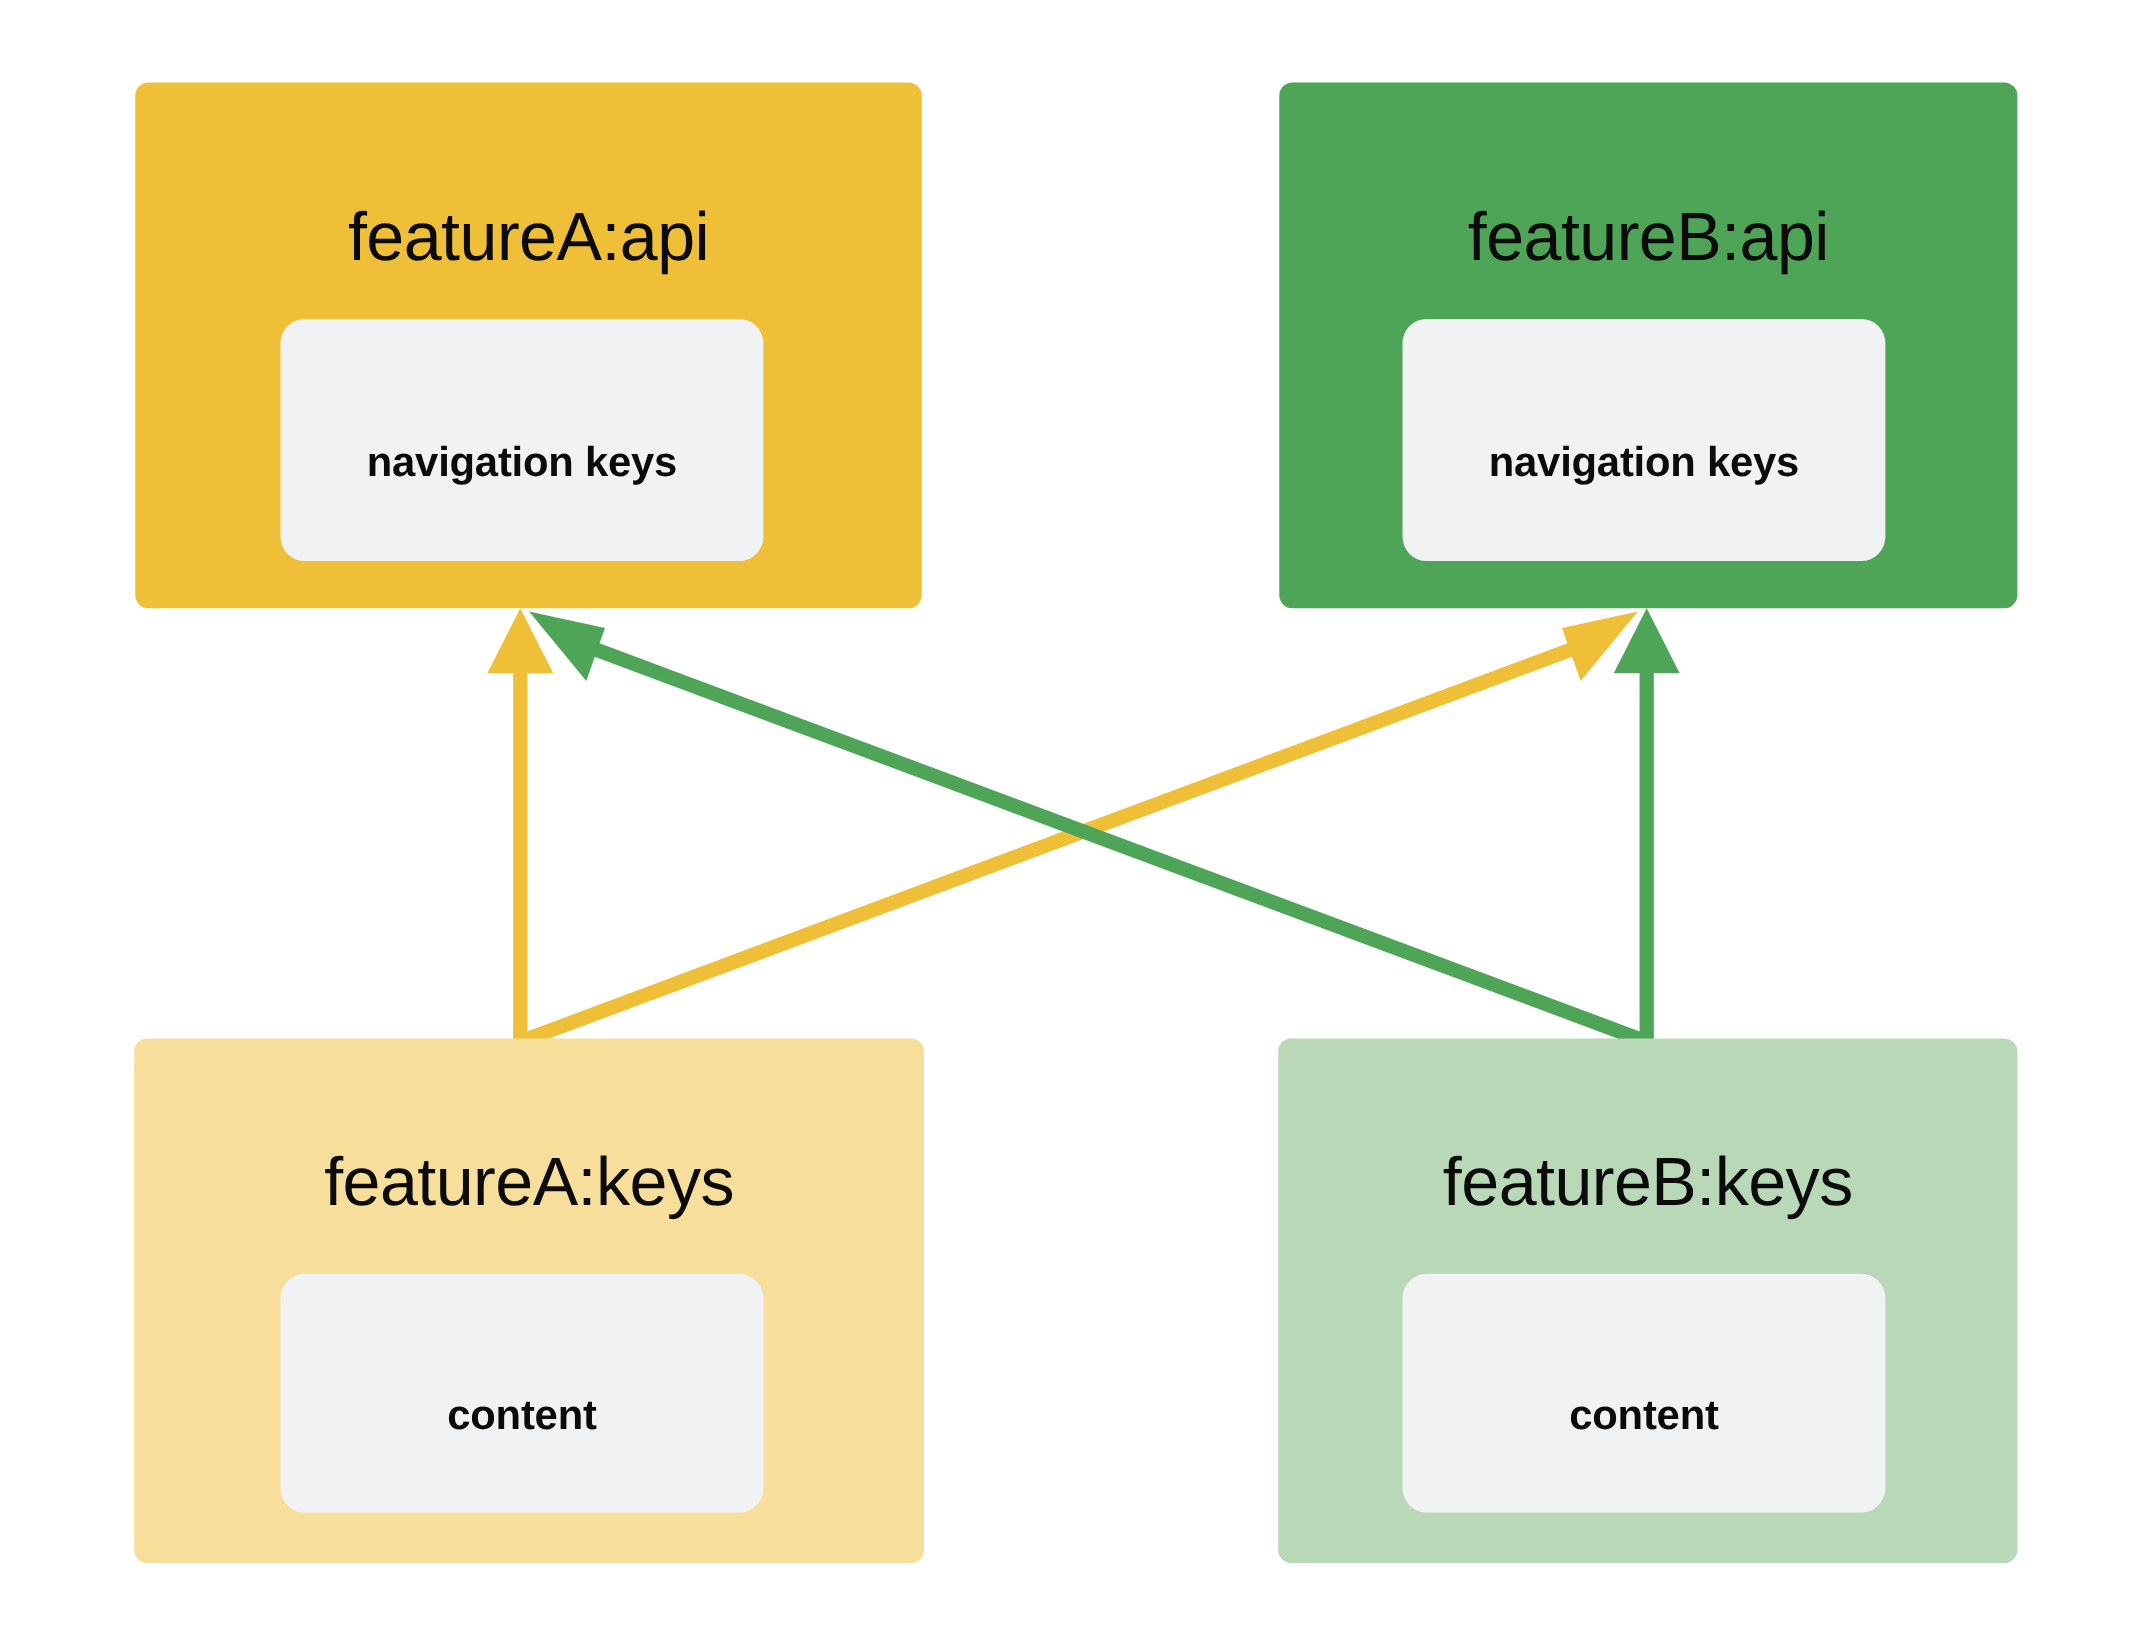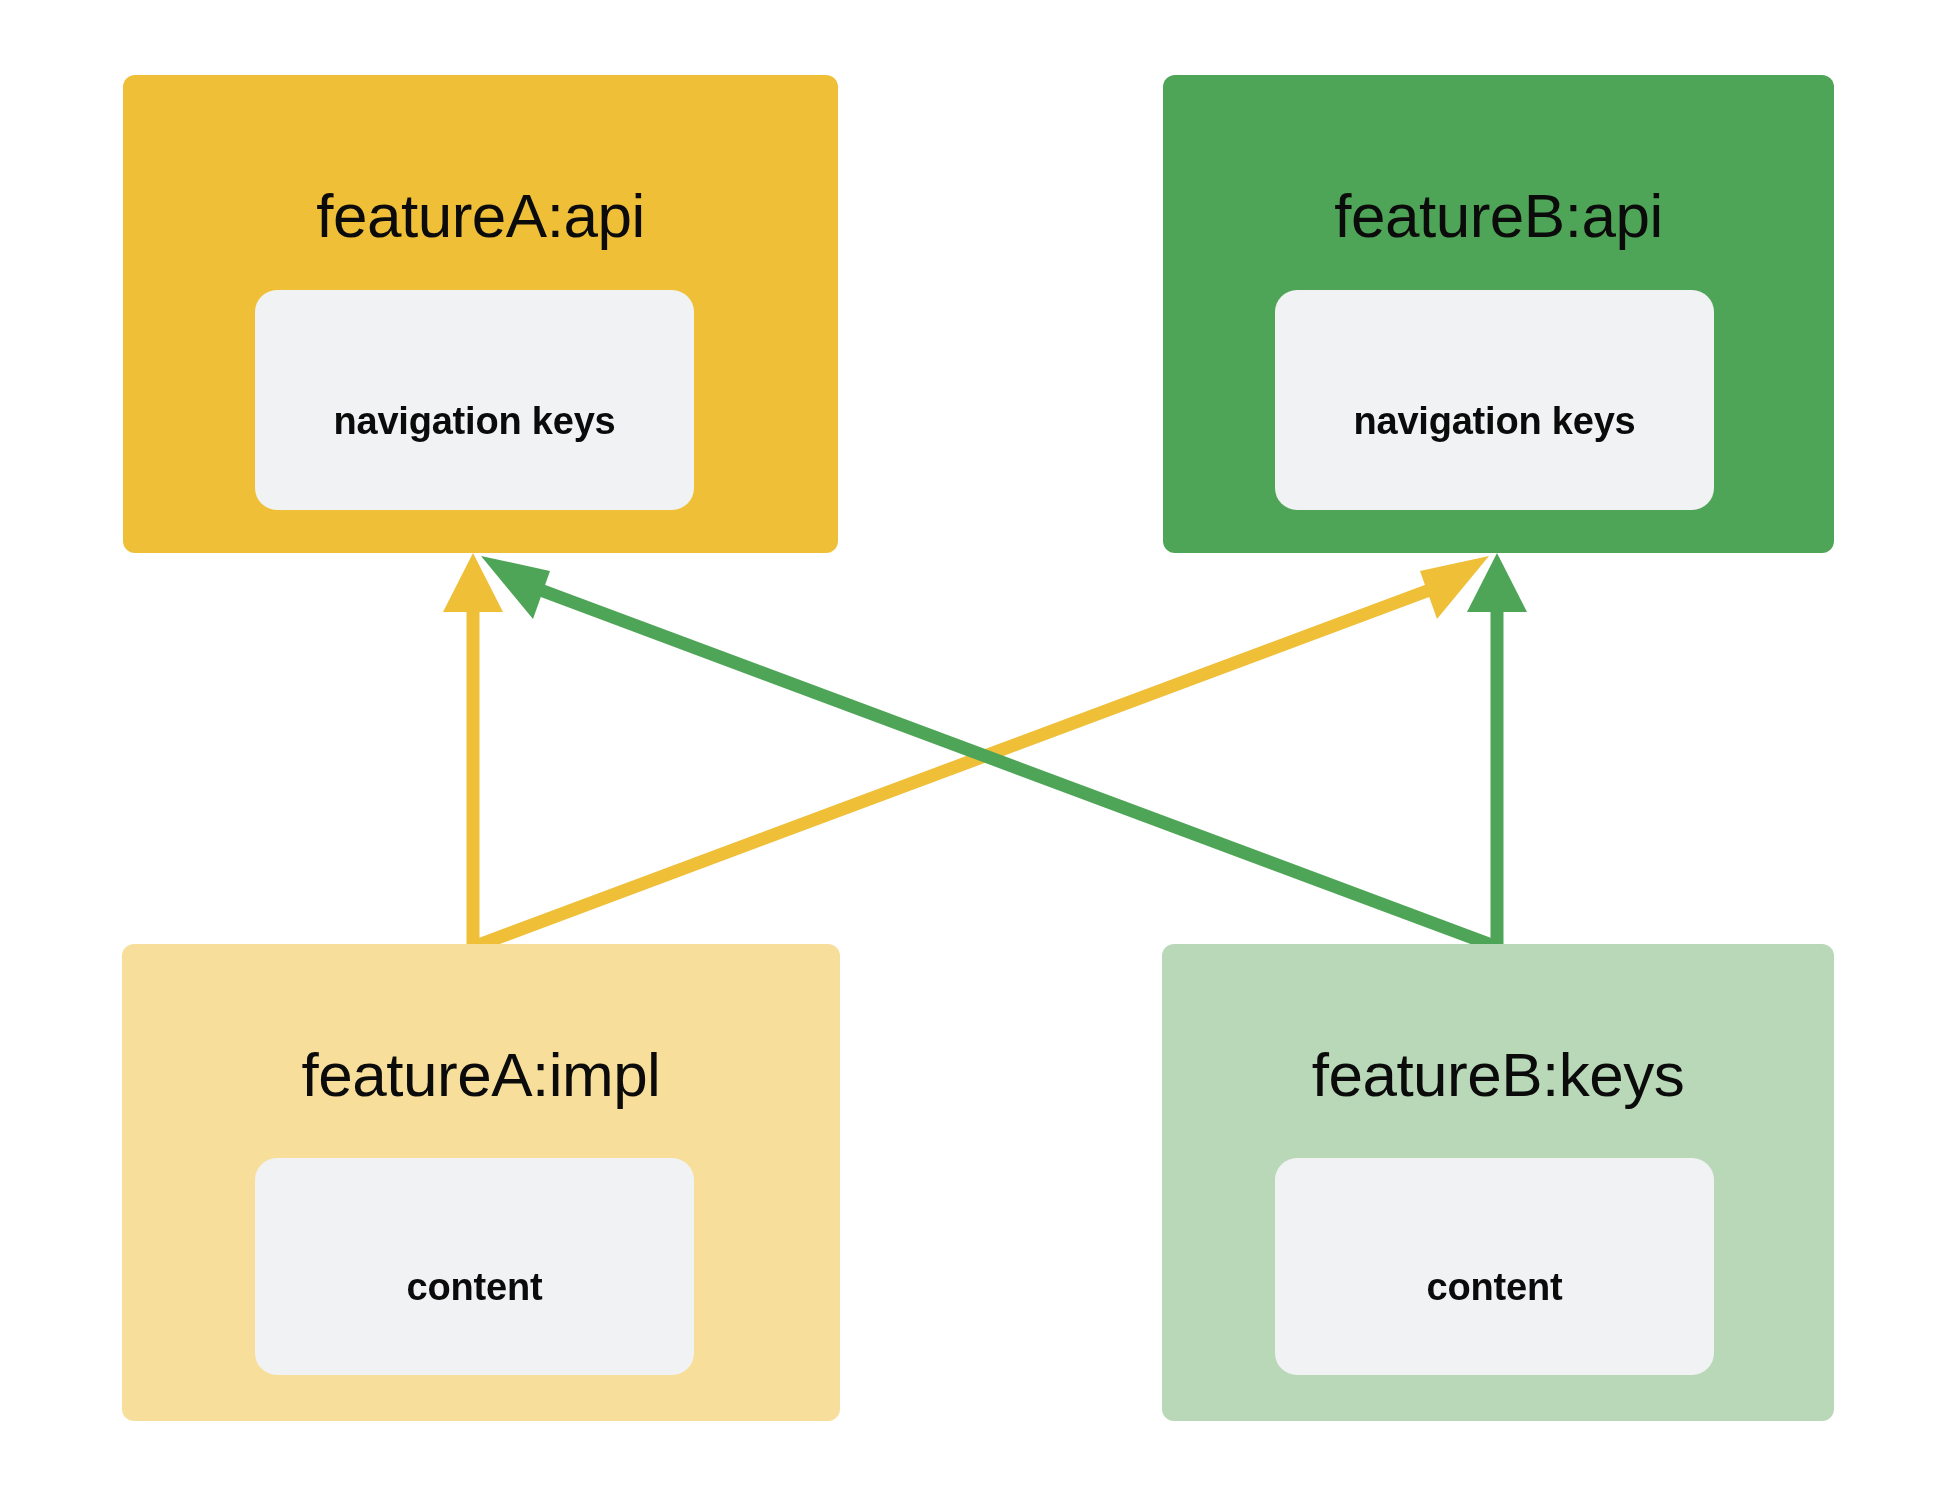--- a/index.html
+++ b/index.html
@@ -117,21 +117,21 @@
   </div>
 
   <div class="module-box" id="box-featureB-api" style="background:#4FA557;">
     <div class="module-title">featureB:api</div>
     <div class="inner-card" id="card-featureB-api">
       <span class="inner-card-label">navigation keys</span>
     </div>
   </div>
 
   <div class="module-box" id="box-featureA-impl" style="background:#F7DF9B;">
-    <div class="module-title">featureA:impl</div>
+    <div class="module-title">featureA:keys</div>
     <div class="inner-card" id="card-featureA-impl">
       <span class="inner-card-label">content</span>
     </div>
   </div>
 
   <div class="module-box" id="box-featureB-impl" style="background:#B9D8B8;">
     <div class="module-title">featureB:keys</div>
     <div class="inner-card" id="card-featureB-impl">
       <span class="inner-card-label">content</span>
     </div>

